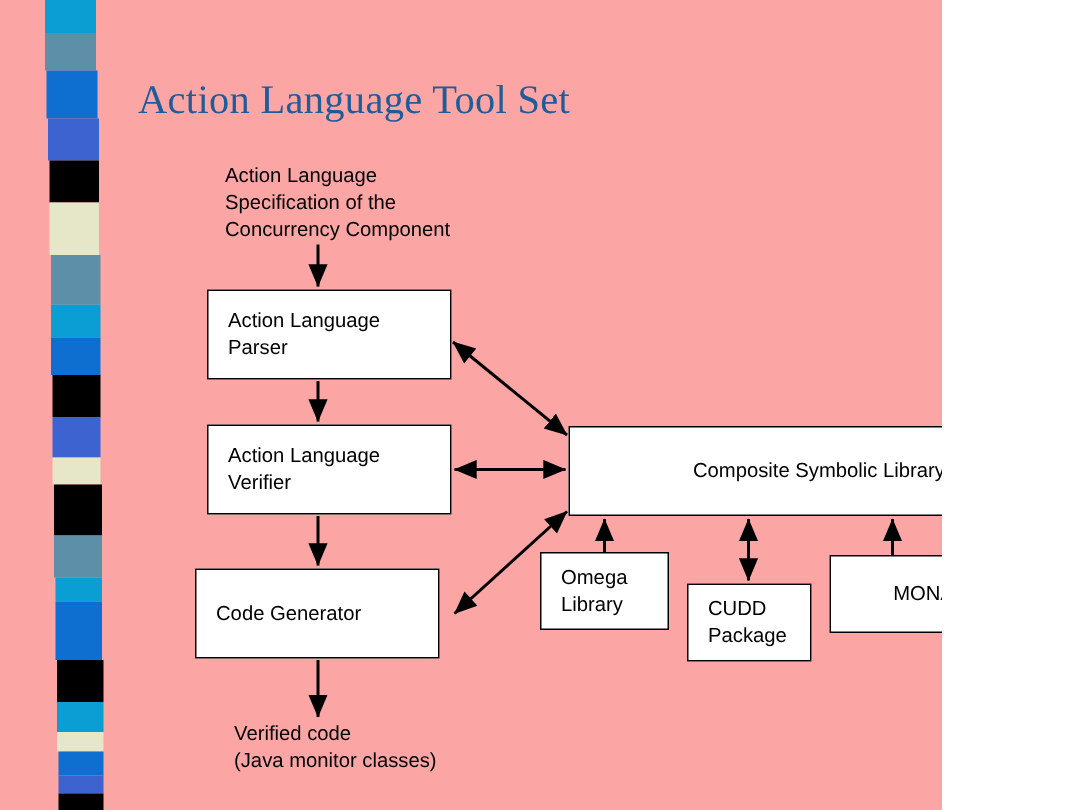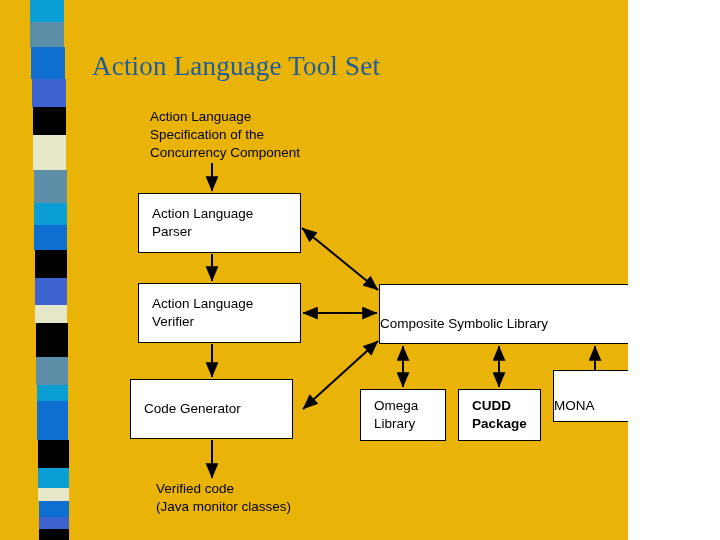--- a/index.html
+++ b/index.html
@@ -4,21 +4,21 @@
 <style>
   html, body {
     margin: 0;
     padding: 0;
     background: #ffffff;
   }
   #slide {
     position: relative;
     width: 628px;
     height: 540px;
-    background: #eab308;
+    background: #fca5a5;
     overflow: hidden;
     font-family: "Liberation Sans", sans-serif;
   }
 
   
   #ribbon {
     position: absolute;
     left: 0;
     top: 0;
     width: 80px;
@@ -70,22 +70,21 @@
     left: 13px;
     top: 50%;
     transform: translateY(-50%);
     text-align: left;
   }
   .box.center-label .boxlabel {
     left: 0;
     right: 0;
     top: 50%;
     transform: translateY(-50%);
-    text-align: left;
-    margin-top: 10px;
+    text-align: right;
   }
 
   
   #wires {
     position: absolute;
     left: 0;
     top: 0;
     width: 720px;
     height: 540px;
     pointer-events: none;
@@ -169,25 +168,25 @@
       <div class="box left-label" style="left: 138px; top: 283px; width: 163px; height: 60px;">
         <div class="boxlabel">Action Language
 Verifier</div>
       </div>
       <div class="box left-label" style="left: 130px; top: 379px; width: 163px; height: 60px;">
         <div class="boxlabel">Code Generator</div>
       </div>
       <div class="box center-label" style="left: 379px; top: 284px; width: 252px; height: 60px;">
         <div class="boxlabel">Composite Symbolic Library</div>
       </div>
-      <div class="box left-label" style="left: 360px; top: 389px; width: 86px; height: 52px;">
+      <div class="box left-label" style="left: 360px; top: 368px; width: 86px; height: 52px;">
         <div class="boxlabel">Omega
 Library</div>
       </div>
-      <div class="box left-label" style="left: 458px; top: 389px; width: 83px; height: 52px; font-weight: bold;">
+      <div class="box left-label" style="left: 458px; top: 389px; width: 83px; height: 52px;">
         <div class="boxlabel">CUDD
 Package</div>
       </div>
       <div class="box center-label" style="left: 553px; top: 370px; width: 84px; height: 52px;">
         <div class="boxlabel">MONA</div>
       </div>
     </div>
 
 </div>
 

